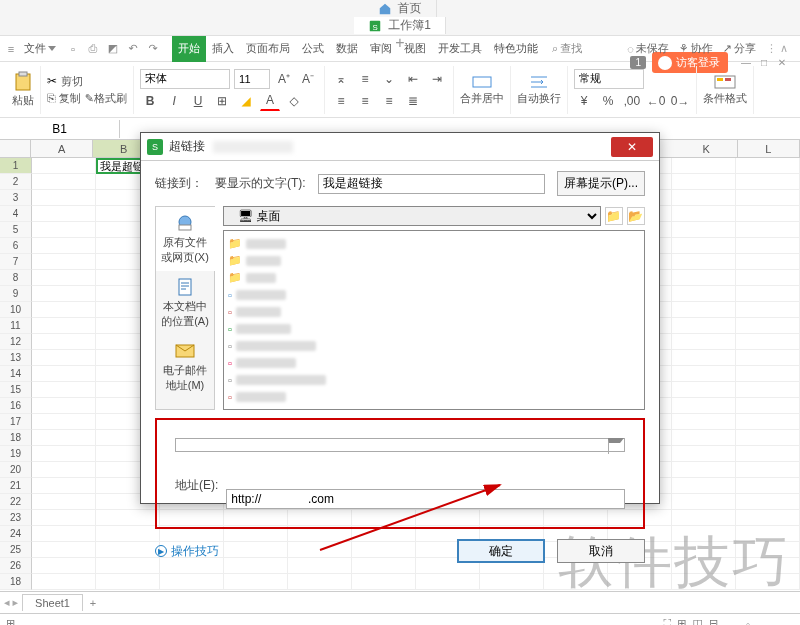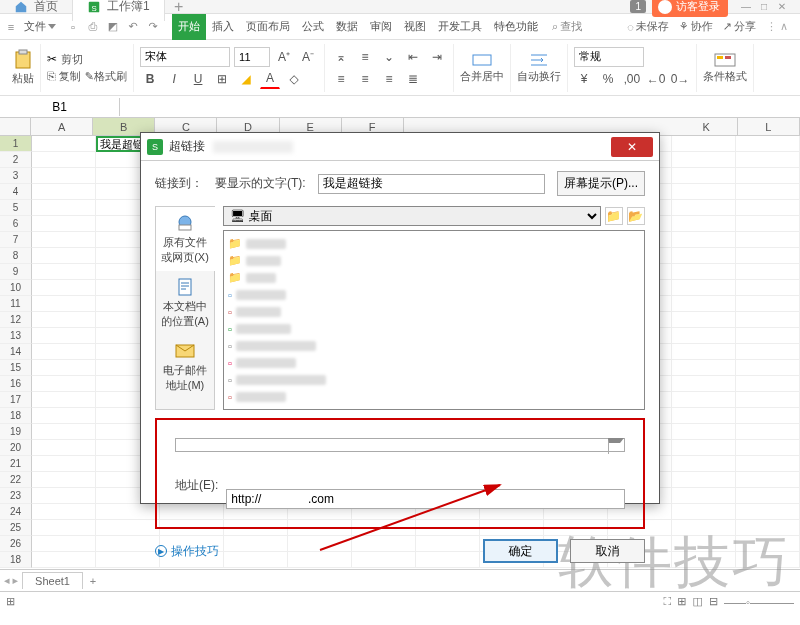--- a/index.html
+++ b/index.html
@@ -1,19 +1,19 @@
 <!DOCTYPE html>
 <html><head>
 <meta charset="utf-8">
 <style>
 * { box-sizing: border-box; margin: 0; padding: 0; font-family: "Microsoft YaHei", sans-serif; }
 body { width: 800px; height: 625px; background: #fff; overflow: hidden; position: relative; font-size: 12px; }
 
 
-.tabbar { height: 14px; background: #f5f5f5; display: flex; align-items: center; border-bottom: 1px solid #e0e0e0; }
+.tabbar { height: 36px; background: #f5f5f5; display: flex; align-items: center; border-bottom: 1px solid #e0e0e0; flex-direction: column; }
 .tab { height: 28px; padding: 0 14px; display: flex; align-items: center; gap: 6px; border-right: 1px solid #e0e0e0; color: #666; cursor: pointer; }
 .tab.active { background: #fff; }
 .tab svg { width: 14px; height: 14px; }
 .tab-plus { width: 28px; text-align: center; color: #999; cursor: pointer; font-size: 16px; }
 .tabbar-right { margin-left: auto; display: flex; align-items: center; gap: 6px; padding-right: 6px; }
 .badge { background: #888; color: #fff; border-radius: 2px; padding: 1px 5px; font-size: 10px; }
 .login-btn { background: #ff7043; color: #fff; border-radius: 3px; padding: 3px 8px 3px 6px; font-size: 11px; display: flex; align-items: center; gap: 4px; }
 .user-icon { width: 14px; height: 14px; background: #fff; border-radius: 50%; display: inline-block; position: relative; }
 .win-controls { display: flex; gap: 2px; margin-left: 4px; margin-right:4px;}
 .win-btn { width: 16px; height: 16px; display:flex; align-items:center; justify-content:center; color: #999; font-size: 10px; }
@@ -78,32 +78,32 @@
 .dlg-label { font-size:12px; color:#444;}
 .dlg-text-input { flex:1; border:1px solid #aaa; padding:2px 4px; font-size:12px;}
 .dlg-tip-btn { border:1px solid #aaa; padding:3px 6px; font-size:12px; background:#f5f5f5;}
 .dlg-main { flex:1; display:flex; padding:0 14px 8px 14px; gap:8px;}
 .dlg-side { width:60px; border:1px solid #ccc; background:#f5f5f5; display:flex; flex-direction:column;}
 .side-item { padding:6px 2px; text-align:center; font-size:11px; color:#444; display:flex; flex-direction:column; align-items:center; gap:2px; cursor:pointer;}
 .side-item.active { background:#fff; border-right:1px solid #fff; margin-right:-1px;}
 .side-item .sicon { width:24px; height:20px; display:flex; align-items:center; justify-content:center;}
 .dlg-right { flex:1; display:flex; flex-direction:column; }
 .dlg-loc { display:flex; align-items:center; gap:4px; margin-bottom:4px;}
-.dlg-loc select { flex:1; border:1px solid #888; font-size:12px; padding:1px 2px;}
+.dlg-loc select { flex:1; border:1px solid #888; font-size:12px; padding:1px 10px;}
 .dlg-loc-icon { width:18px; height:18px; border:1px solid #ccc; display:flex; align-items:center; justify-content:center;}
 .dlg-list { flex:1; border:1px solid #888; background:#fff; padding:4px; overflow:hidden;}
 .dlg-list-item { height:17px; display:flex; align-items:center; gap:4px; font-size:11px; color:#666;}
 .blur-txt { background:#ddd; height:10px; border-radius:2px; filter:blur(1.5px);}
 .dlg-redbox { border:2px solid #cc0000; margin:0 14px 4px 14px; padding:18px; }
 .dlg-addr-row { display:flex; align-items:center; gap:8px;}
 .dlg-addr-row input { flex:1; border:1px solid #aaa; padding:2px 4px; font-size:12px;margin-top:27px;}
 .dlg-bottom { display:flex; align-items:center; padding:6px 14px 10px 14px; gap:10px;}
 .dlg-tips { color:#1d7dc4; display:flex; align-items:center; gap:4px; font-size:12px; cursor:pointer;}
 .dlg-btns { margin-left:auto; display:flex; gap:12px;}
-.dlg-btn { width:75px; height:24px; border:1px solid #888; background:#f5f5f5; font-size:12px; cursor:pointer;}
+.dlg-btn { width:88px; height:24px; border:1px solid #888; background:#f5f5f5; font-size:12px; cursor:pointer;}
 .dlg-btn.primary { border:2px solid #3b82bd; background:#eaf3fb;}
 
 
 .arrow { position:absolute; left:320px; top:500px; z-index:200; pointer-events:none;}
 .arrow svg { overflow:visible;}
 
 
 .watermark { position:absolute; right:10px; bottom:24px; font-size:56px; color:rgba(140,140,140,0.5); font-family:"SimHei","Microsoft YaHei"; z-index:50; letter-spacing:2px; pointer-events:none;}
 
 .tri { width:0; height:0; border-left:4px solid transparent; border-right:4px solid transparent; border-top:5px solid #888; display:inline-block;}

